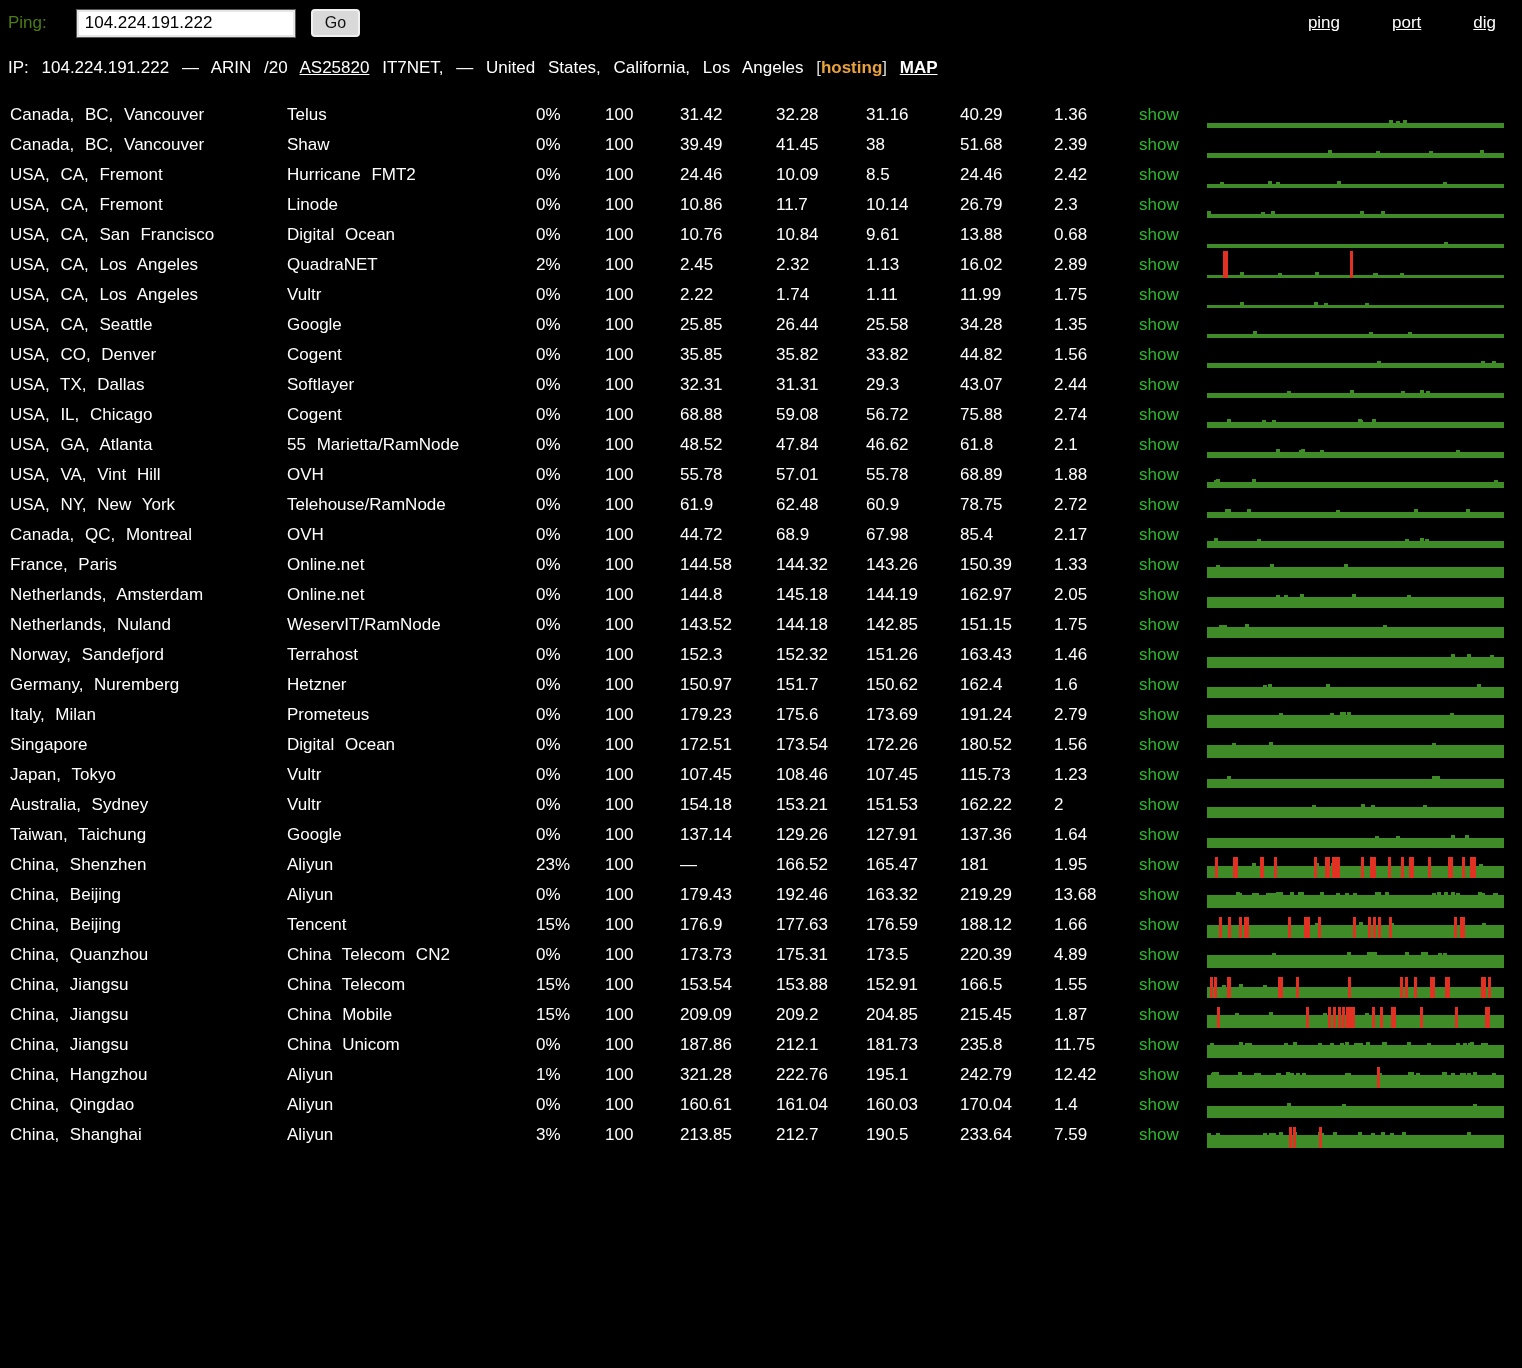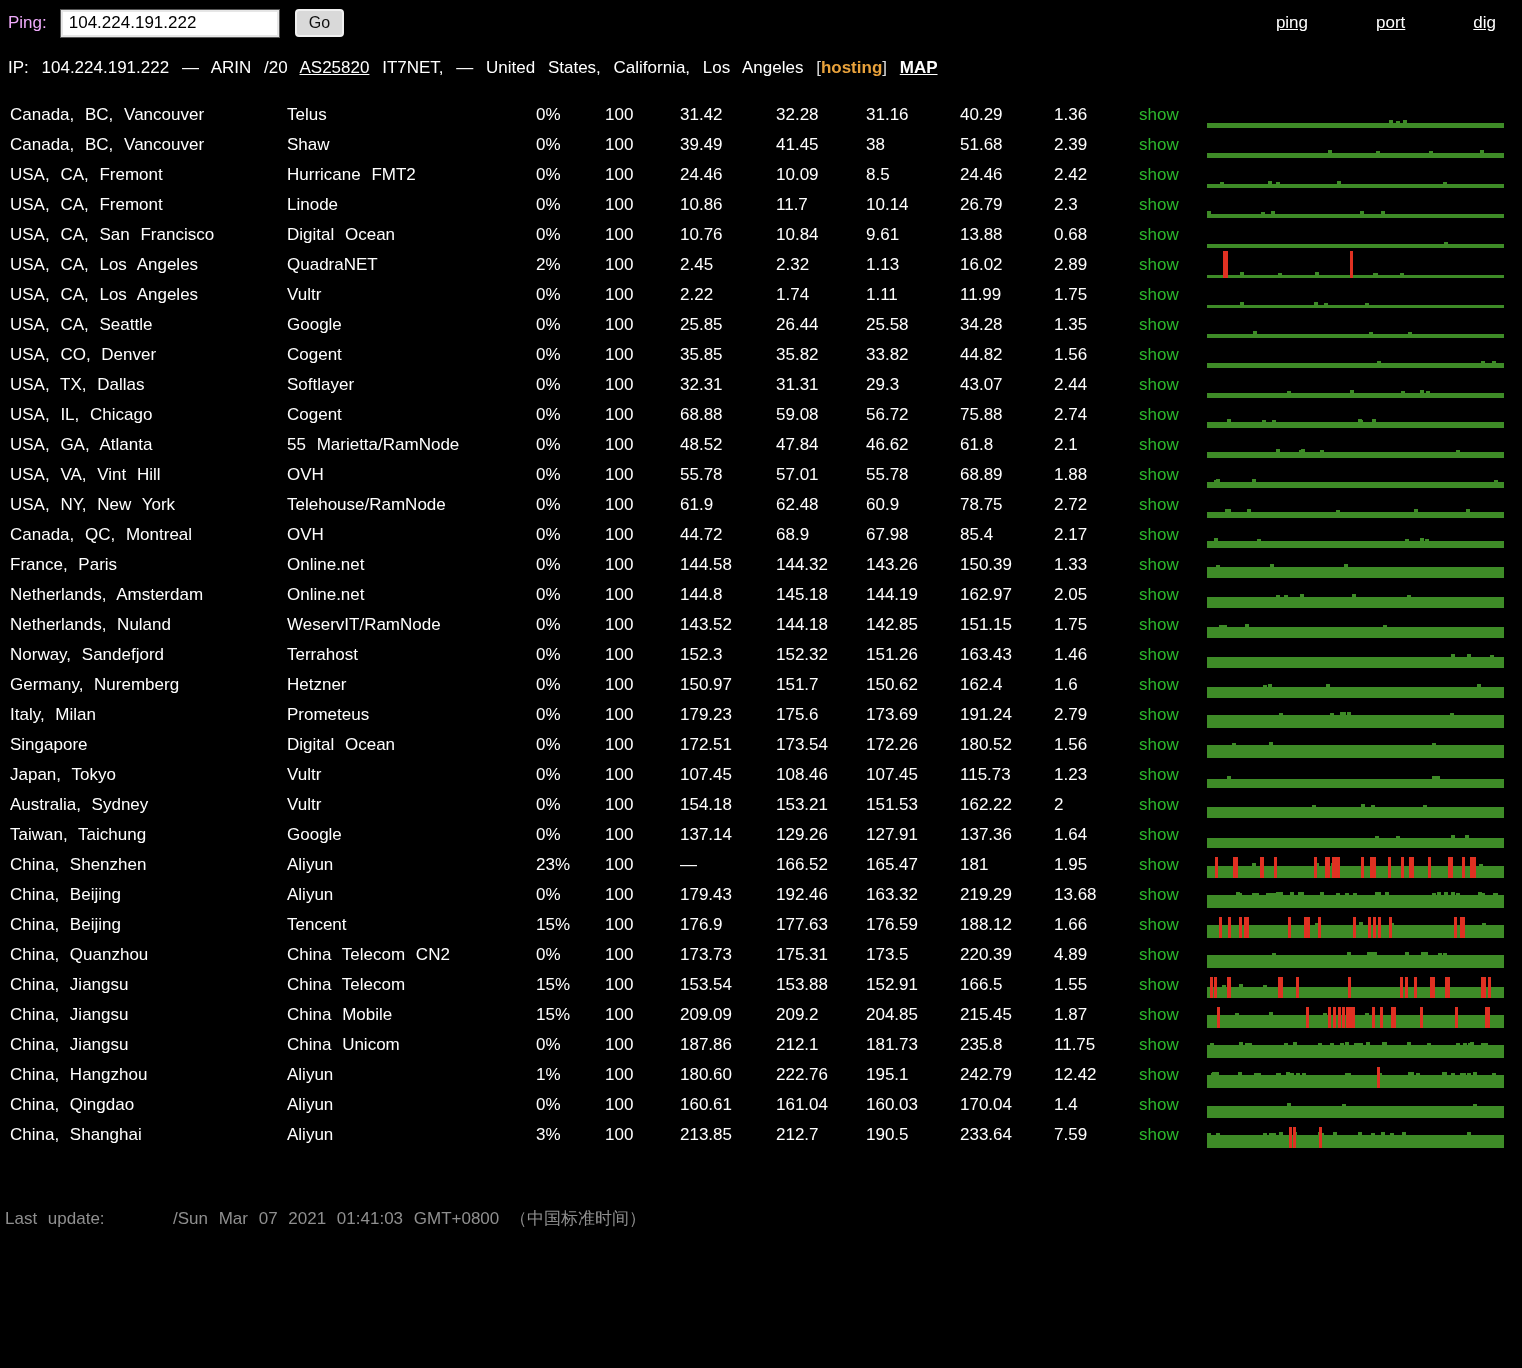--- a/index.html
+++ b/index.html
@@ -4,32 +4,32 @@
 <style>
   * { box-sizing: border-box; margin: 0; padding: 0; }
   html,body { background:#000; }
   body {
     width:1522px; height:1368px; overflow:hidden; position:relative;
     font-family:"Liberation Sans","DejaVu Sans",sans-serif;
     color:#fff; font-size:17px;
   }
   
   .topbar { display:flex; align-items:center; padding:6px 14px 0 8px; height:40px; }
-  .topbar .lbl { color:#f0abfc; margin-right:14px; }
+  .topbar .lbl { color:#4d7c0f; margin-right:30px; }
   .topbar input.ip {
     width:218px; height:27px; background:#fff; color:#000;
     border:2px solid #e6e6e6; outline:1px solid #555; font-size:17px; padding:0 6px;
     font-family:"Liberation Sans",sans-serif;
   }
   .topbar button.go {
     margin-left:16px; height:28px; padding:0 12px; background:#d9d9d9; color:#111;
     border:2px solid #f0f0f0; border-radius:4px; font-size:16px; cursor:pointer;
     font-family:"Liberation Sans",sans-serif;
   }
-  .topnav { margin-left:auto; display:flex; gap:68px; padding-right:12px; }
+  .topnav { margin-left:auto; display:flex; gap:52px; padding-right:12px; }
   .topnav a { color:#fff; text-decoration:underline; cursor:pointer; }
   
   .ipline { padding:18px 10px 0 8px; word-spacing:8px; white-space:nowrap; }
   .ipline .as { text-decoration:underline; cursor:pointer; color:#fff; }
   .ipline .hosting { color:#eaa33c; font-weight:bold; }
   .ipline .map { font-weight:bold; text-decoration:underline; cursor:pointer; color:#fff; }
   .ipline .br { color:#ddd; }
   
   .tbl { margin:22px 4px 0 4px; }
   .trow {
@@ -827,21 +827,21 @@
           <div class="bump" style="left: 84%; width: 4px; height: 2px; bottom: 15px; background: rgb(62, 139, 39);"></div>
           <div class="bump" style="left: 41.5%; width: 4px; height: 2px; bottom: 15px; background: rgb(62, 139, 39);"></div>
           <div class="bump" style="left: 49.9%; width: 4px; height: 2px; bottom: 15px; background: rgb(62, 139, 39);"></div>
         </div>
       </div>
       <div class="trow">
         <div>China, Hangzhou</div>
         <div>Aliyun</div>
         <div>1%</div>
         <div>100</div>
-        <div>180.60</div>
+        <div>321.28</div>
         <div>222.76</div>
         <div>195.1</div>
         <div>242.79</div>
         <div>12.42</div>
         <div class="mtr"><a style="color: rgb(45, 185, 45);">show</a></div>
         <div class="chartcell">
           <div class="bar" style="height: 13px; background: rgb(62, 139, 39);"></div>
           <div class="bump" style="left: 95.8%; width: 4px; height: 2px; bottom: 15px; background: rgb(62, 139, 39);"></div>
           <div class="bump" style="left: 87.5%; width: 4px; height: 2px; bottom: 15px; background: rgb(62, 139, 39);"></div>
           <div class="bump" style="left: 31.9%; width: 4px; height: 2px; bottom: 15px; background: rgb(62, 139, 39);"></div>
@@ -923,15 +923,14 @@
           <div class="spike" style="left: 37.7%; width: 3px; height: 21px; background: rgb(224, 49, 34);"></div>
           <div class="spike" style="left: 27.7%; width: 3px; height: 21px; background: rgb(224, 49, 34);"></div>
           <div class="spike" style="left: 28.8%; width: 3px; height: 21px; background: rgb(224, 49, 34);"></div>
         </div>
       </div>
     </div>
 </div>
 
 <div class="footer">
   <div class="stamps">
-    <div><span class="sl">Last update:</span><span>/Sun Mar 07 2021 01:41:03 GMT+0800 （中国标准时间）</span></div>
   </div>
 </div>
 
 </body></html>

